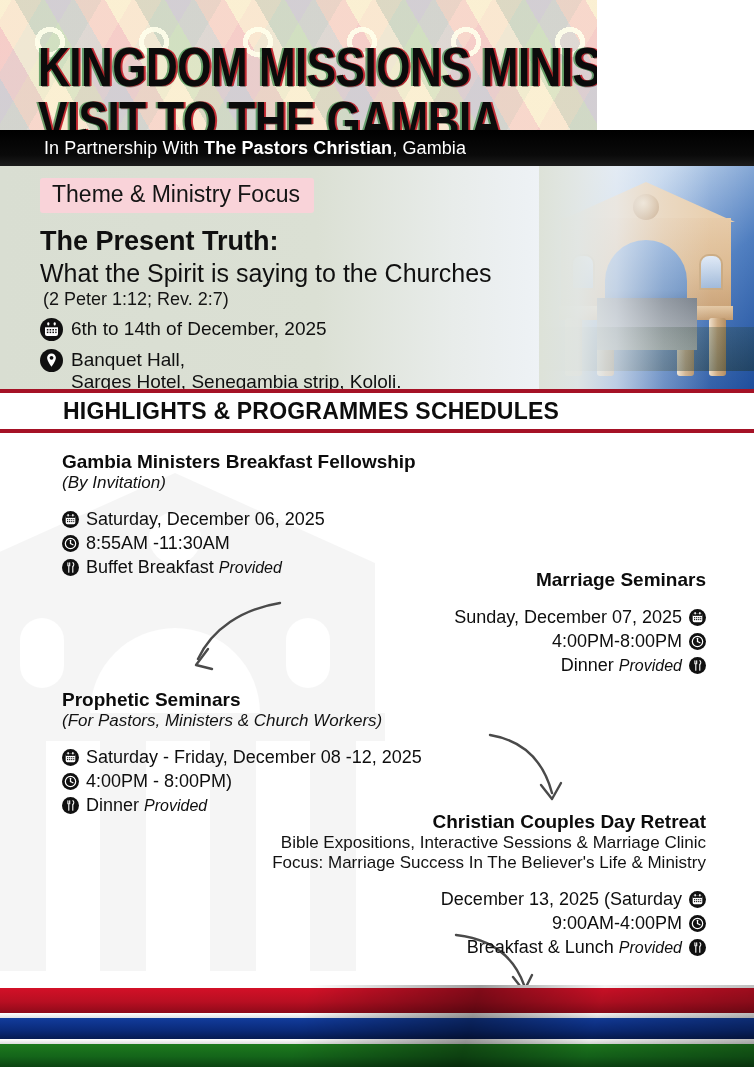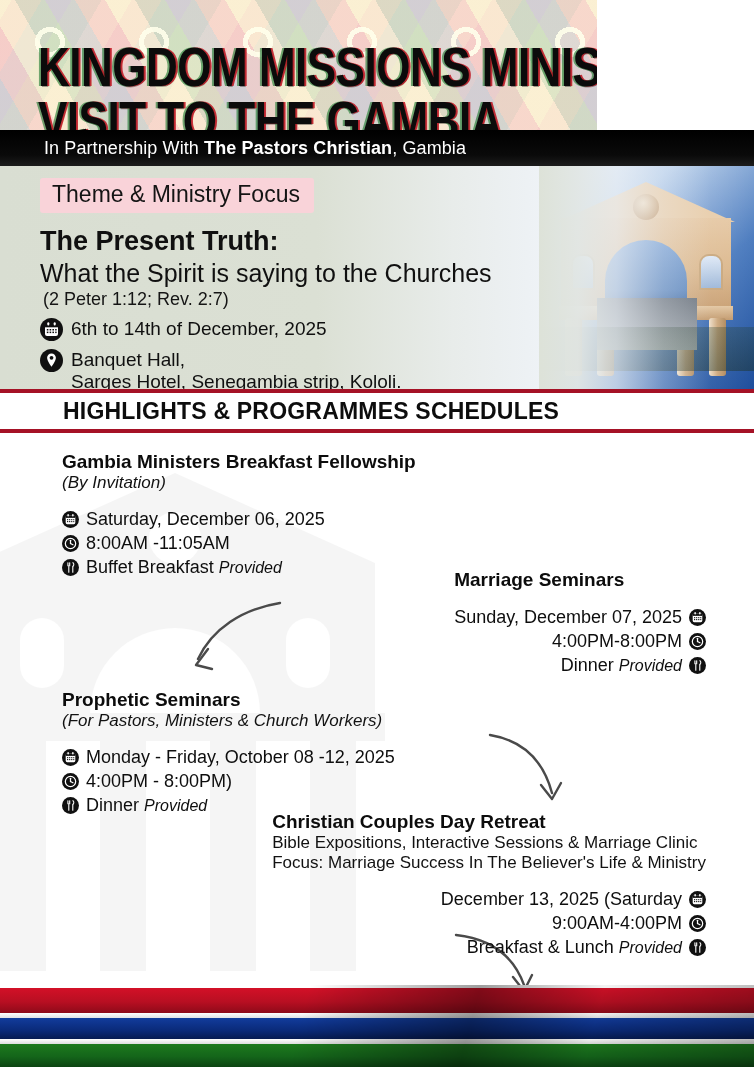--- a/index.html
+++ b/index.html
@@ -328,21 +328,21 @@
     align-items: center;
     gap: 7px;
     margin-top: 3px;
   }
   .detail .dtxt {
     font-size: 18px;
     color: #0e0e0e;
     white-space: nowrap;
   }
   .detail .dtxt i { font-style: italic; font-size: 16px; }
-  .block.right { text-align: left; }
+  .block.right { text-align: right; }
   .block.right .detail { justify-content: flex-end; }
 
   .arrow { position: absolute; }
 
   
   .flagwrap {
     position: relative;
     width: 754px;
     height: 82px;
     overflow: hidden;
@@ -494,21 +494,21 @@
           <span class="dtxt">Saturday, December 06, 2025</span>
         </div>
         <div class="detail">
           <span class="ico small">
             <svg width="17" height="17" viewBox="0 0 23 23">
                 <circle cx="11.5" cy="11.5" r="7" fill="none" stroke="#fff" stroke-width="1.7"></circle>
                 <line x1="11.5" y1="11.5" x2="11.5" y2="7.2" stroke="#fff" stroke-width="1.7" stroke-linecap="round"></line>
                 <line x1="11.5" y1="11.5" x2="14.8" y2="13.2" stroke="#fff" stroke-width="1.7" stroke-linecap="round"></line>
               </svg>
           </span>
-          <span class="dtxt">8:00AM -11:05AM</span>
+          <span class="dtxt">8:55AM -11:30AM</span>
         </div>
         <div class="detail">
           <span class="ico small">
             <svg width="17" height="17" viewBox="0 0 23 23">
                 <g stroke="#fff" stroke-width="1.5" stroke-linecap="round">
                   <line x1="8" y1="5" x2="8" y2="9"></line>
                   <line x1="10.4" y1="5" x2="10.4" y2="9"></line>
                   <line x1="9.2" y1="9" x2="9.2" y2="18"></line>
                   <path d="M14.6 5 C16.4 5 16.4 10 14.6 10 L14.6 18" fill="none"></path>
                 </g>
@@ -593,21 +593,21 @@
                   <rect x="9.6" y="11" width="1.6" height="1.5"></rect>
                   <rect x="12.4" y="11" width="1.6" height="1.5"></rect>
                   <rect x="15.2" y="11" width="1.4" height="1.5"></rect>
                   <rect x="6.8" y="13.6" width="1.6" height="1.5"></rect>
                   <rect x="9.6" y="13.6" width="1.6" height="1.5"></rect>
                   <rect x="12.4" y="13.6" width="1.6" height="1.5"></rect>
                   <rect x="15.2" y="13.6" width="1.4" height="1.5"></rect>
                 </g>
               </svg>
           </span>
-          <span class="dtxt">Monday - Friday, October 08 -12, 2025</span>
+          <span class="dtxt">Saturday - Friday, December 08 -12, 2025</span>
         </div>
         <div class="detail">
           <span class="ico small">
             <svg width="17" height="17" viewBox="0 0 23 23">
                 <circle cx="11.5" cy="11.5" r="7" fill="none" stroke="#fff" stroke-width="1.7"></circle>
                 <line x1="11.5" y1="11.5" x2="11.5" y2="7.2" stroke="#fff" stroke-width="1.7" stroke-linecap="round"></line>
                 <line x1="11.5" y1="11.5" x2="14.8" y2="13.2" stroke="#fff" stroke-width="1.7" stroke-linecap="round"></line>
               </svg>
           </span>
           <span class="dtxt">4:00PM - 8:00PM)</span>

